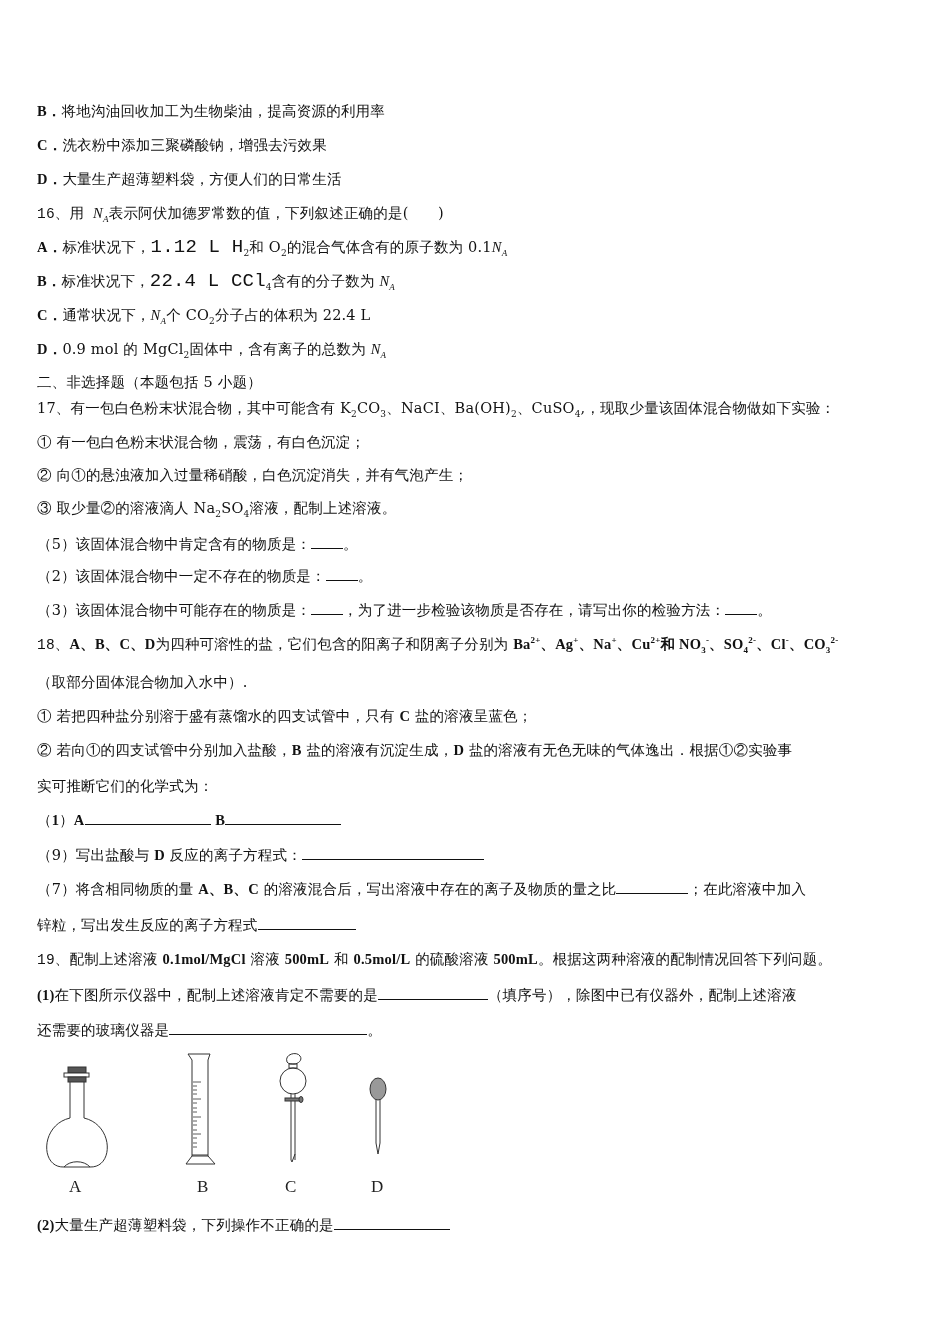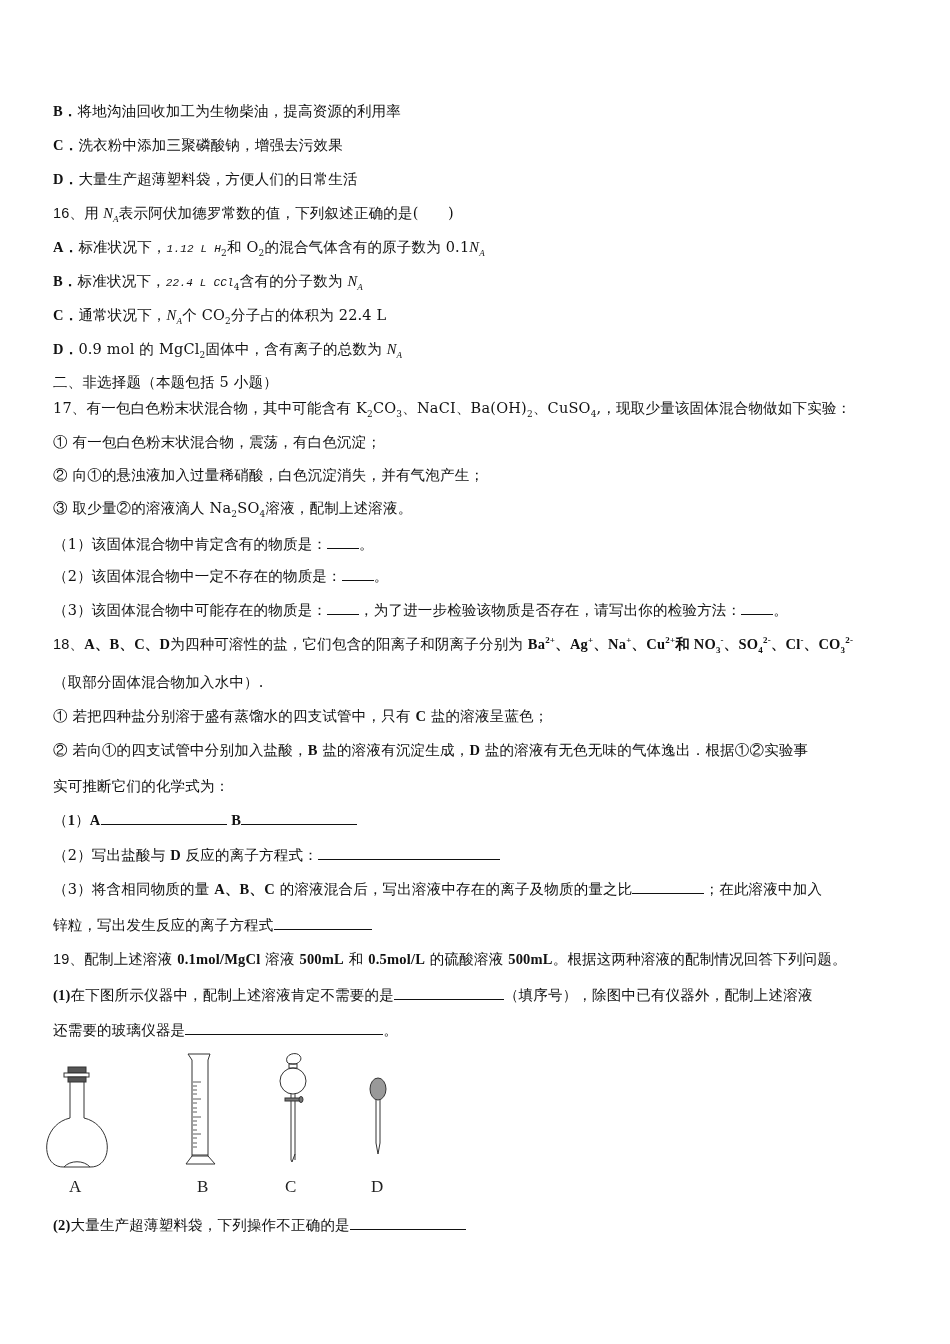--- a/index.html
+++ b/index.html
@@ -2,26 +2,26 @@
 <html><head>
 <meta charset="utf-8">
 <style>
   html, body { margin: 0; padding: 0; background: #ffffff; }
   body {
     width: 950px; height: 1344px; position: relative; overflow: hidden;
     font-family: "DejaVu Serif", "Liberation Serif", serif;
     color: #111111;
   }
   .line {
-    position: absolute; left: 53px; white-space: nowrap;
+    position: absolute; left: 37px; white-space: nowrap;
     font-size: 14.5px; line-height: 20px; letter-spacing: 0.2px; text-align: center;
   }
   .b { font-weight: bold; font-family: "Liberation Serif", "DejaVu Serif", serif; }
-  .lat { font-family: Liberation Sans, sans-serif; }
-  .mono { font-family: "Liberation Mono", "DejaVu Sans Mono", monospace; font-size: 11px; font-style: italic; }
+  .lat { font-family: Liberation Mono, monospace; }
+  .mono { font-family: "Liberation Mono", "DejaVu Sans Mono", monospace; font-size: 19px; }
   .it { font-style: italic; font-family: "Liberation Serif", serif; }
   sub, sup { font-size: 9px; line-height: 0; }
   .blank { display: inline-block; border-bottom: 1px solid #111; height: 14px; vertical-align: baseline; }
   .fig { position: absolute; left: 30px; top: 1050px; width: 380px; height: 150px; }
   .fig-label { position: absolute; top: 1177px; font-family: "Liberation Serif", serif; font-size: 17px; color: #222; }
 </style>
 </head>
 <body>
 
 <div class="line" style="top:101px"><span class="b">B．</span><span>将地沟油回收加工为生物柴油，提高资源的利用率</span></div>
@@ -37,32 +37,32 @@
 <div class="line" style="top:305px"><span class="b">C．</span><span>通常状况下，</span><span class="it">N</span><sub class="it">A</sub><span>个 CO</span><sub>2</sub><span>分子占的体积为 22.4 L</span></div>
 
 <div class="line" style="top:339px"><span class="b">D．</span><span>0.9 mol 的 MgCl</span><sub>2</sub><span>固体中，含有离子的总数为 </span><span class="it">N</span><sub class="it">A</sub></div>
 
 <div class="line" style="top:372px">二、非选择题（本题包括 5 小题）</div>
 
 <div class="line" style="top:398px"><span>17、有一包白色粉末状混合物，其中可能含有 K</span><sub>2</sub><span>CO</span><sub>3</sub><span>、NaCI、Ba(OH)</span><sub>2</sub><span>、CuSO</span><sub>4</sub><span>,，现取少量该固体混合物做如下实验：</span></div>
 <div class="line" style="top:432px">① 有一包白色粉末状混合物，震荡，有白色沉淀；</div>
 <div class="line" style="top:465px">② 向①的悬浊液加入过量稀硝酸，白色沉淀消失，并有气泡产生；</div>
 <div class="line" style="top:498px"><span>③ 取少量②的溶液滴人 Na</span><sub>2</sub><span>SO</span><sub>4</sub><span>溶液，配制上述溶液。</span></div>
-<div class="line" style="top:534px"><span>（1）该固体混合物中肯定含有的物质是：</span><span class="blank" style="width:32px"></span><span>。</span></div>
+<div class="line" style="top:534px"><span>（5）该固体混合物中肯定含有的物质是：</span><span class="blank" style="width:32px"></span><span>。</span></div>
 <div class="line" style="top:566px"><span>（2）该固体混合物中一定不存在的物质是：</span><span class="blank" style="width:32px"></span><span>。</span></div>
 <div class="line" style="top:600px"><span>（3）该固体混合物中可能存在的物质是：</span><span class="blank" style="width:32px"></span><span>，为了进一步检验该物质是否存在，请写出你的检验方法：</span><span class="blank" style="width:32px"></span><span>。</span></div>
 
 <div class="line" style="top:634px"><span class="lat">18、</span><span class="b">A、B、C、D</span><span>为四种可溶性的盐，它们包含的阳离子和阴离子分别为 </span><span class="b"><span>Ba</span><sup>2+</sup><span>、Ag</span><sup>+</sup><span>、Na</span><sup>+</sup><span>、Cu</span><sup>2+</sup><span>和 NO</span><sub>3</sub><sup>-</sup><span>、SO</span><sub>4</sub><sup>2-</sup><span>、Cl</span><sup>-</sup><span>、CO</span><sub>3</sub><sup>2-</sup></span></div>
 <div class="line" style="top:672px">（取部分固体混合物加入水中）.</div>
 <div class="line" style="top:706px"><span>① 若把四种盐分别溶于盛有蒸馏水的四支试管中，只有 </span><span class="b">C</span><span> 盐的溶液呈蓝色；</span></div>
 <div class="line" style="top:740px"><span>② 若向①的四支试管中分别加入盐酸，</span><span class="b">B</span><span> 盐的溶液有沉淀生成，</span><span class="b">D</span><span> 盐的溶液有无色无味的气体逸出．根据①②实验事</span></div>
 <div class="line" style="top:776px">实可推断它们的化学式为：</div>
 <div class="line" style="top:810px"><span>（</span><span class="b">1</span><span>）</span><span class="b">A</span><span class="blank" style="width:126px"></span><span> </span><span class="b">B</span><span class="blank" style="width:116px"></span></div>
-<div class="line" style="top:845px"><span>（2）写出盐酸与 </span><span class="b">D</span><span> 反应的离子方程式：</span><span class="blank" style="width:182px"></span></div>
-<div class="line" style="top:879px"><span>（3）将含相同物质的量 </span><span class="b">A、B、C</span><span> 的溶液混合后，写出溶液中存在的离子及物质的量之比</span><span class="blank" style="width:72px"></span><span>；在此溶液中加入</span></div>
+<div class="line" style="top:845px"><span>（9）写出盐酸与 </span><span class="b">D</span><span> 反应的离子方程式：</span><span class="blank" style="width:182px"></span></div>
+<div class="line" style="top:879px"><span>（7）将含相同物质的量 </span><span class="b">A、B、C</span><span> 的溶液混合后，写出溶液中存在的离子及物质的量之比</span><span class="blank" style="width:72px"></span><span>；在此溶液中加入</span></div>
 <div class="line" style="top:915px"><span>锌粒，写出发生反应的离子方程式</span><span class="blank" style="width:98px"></span></div>
 
 <div class="line" style="top:949px"><span class="lat">19、</span><span>配制上述溶液 </span><span class="b">0.1mol/MgCl</span><span> 溶液 </span><span class="b">500mL</span><span> 和 </span><span class="b">0.5mol/L</span><span> 的硫酸溶液 </span><span class="b">500mL</span><span>。根据这两种溶液的配制情况回答下列问题。</span></div>
 <div class="line" style="top:985px"><span class="b">(1)</span><span>在下图所示仪器中，配制上述溶液肯定不需要的是</span><span class="blank" style="width:110px"></span><span>（填序号），除图中已有仪器外，配制上述溶液</span></div>
 <div class="line" style="top:1020px"><span>还需要的玻璃仪器是</span><span class="blank" style="width:198px"></span><span>。</span></div>
 
 <svg class="fig" viewBox="0 0 380 150">
 
   <g stroke="#333" stroke-width="1" fill="none">
     <rect x="38" y="17" width="18" height="6" fill="#555"></rect>

